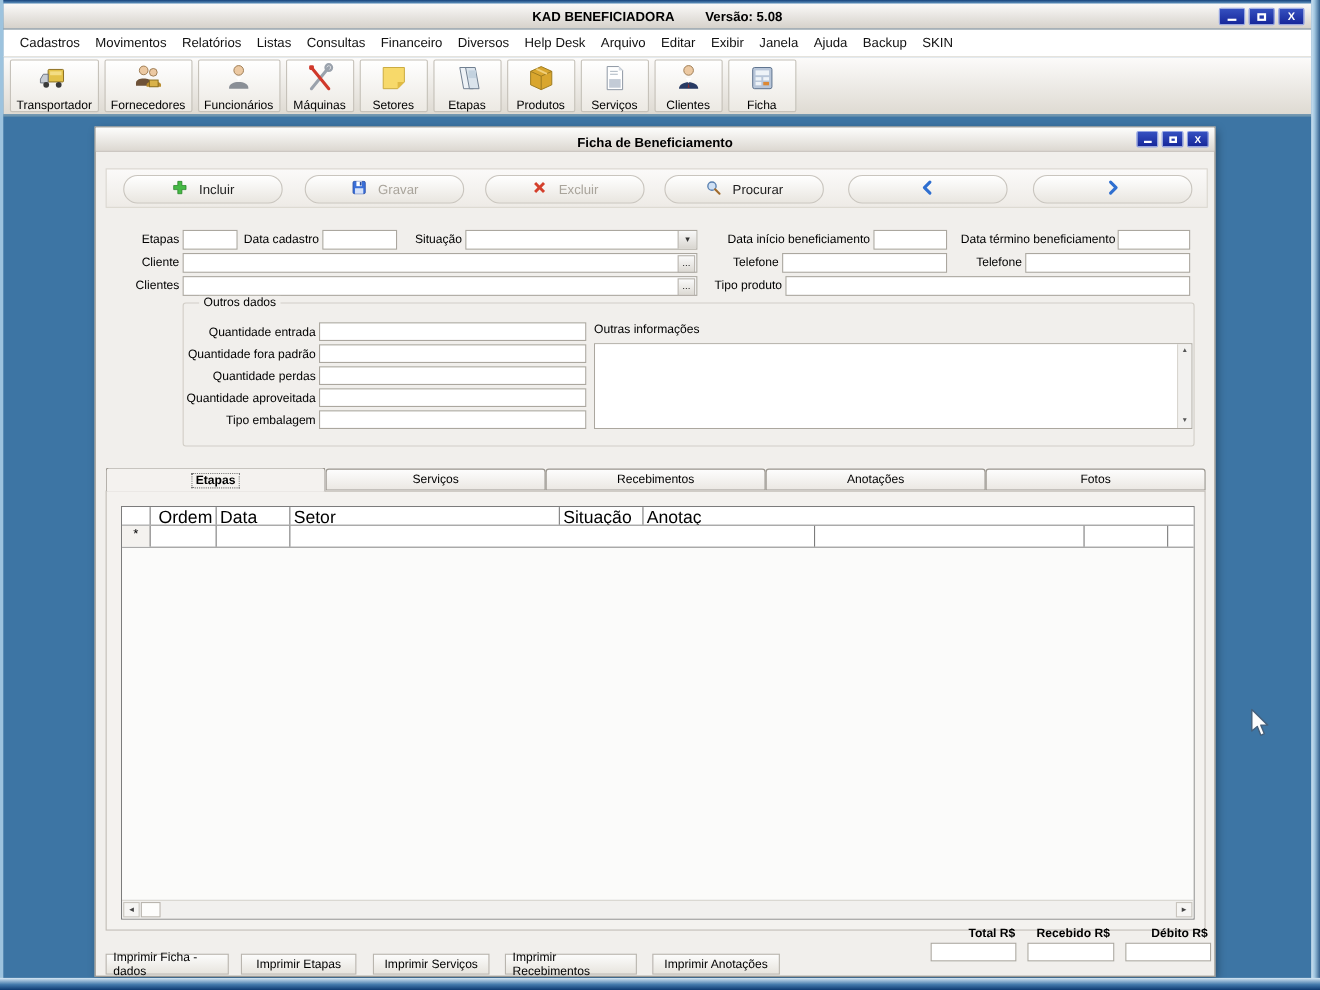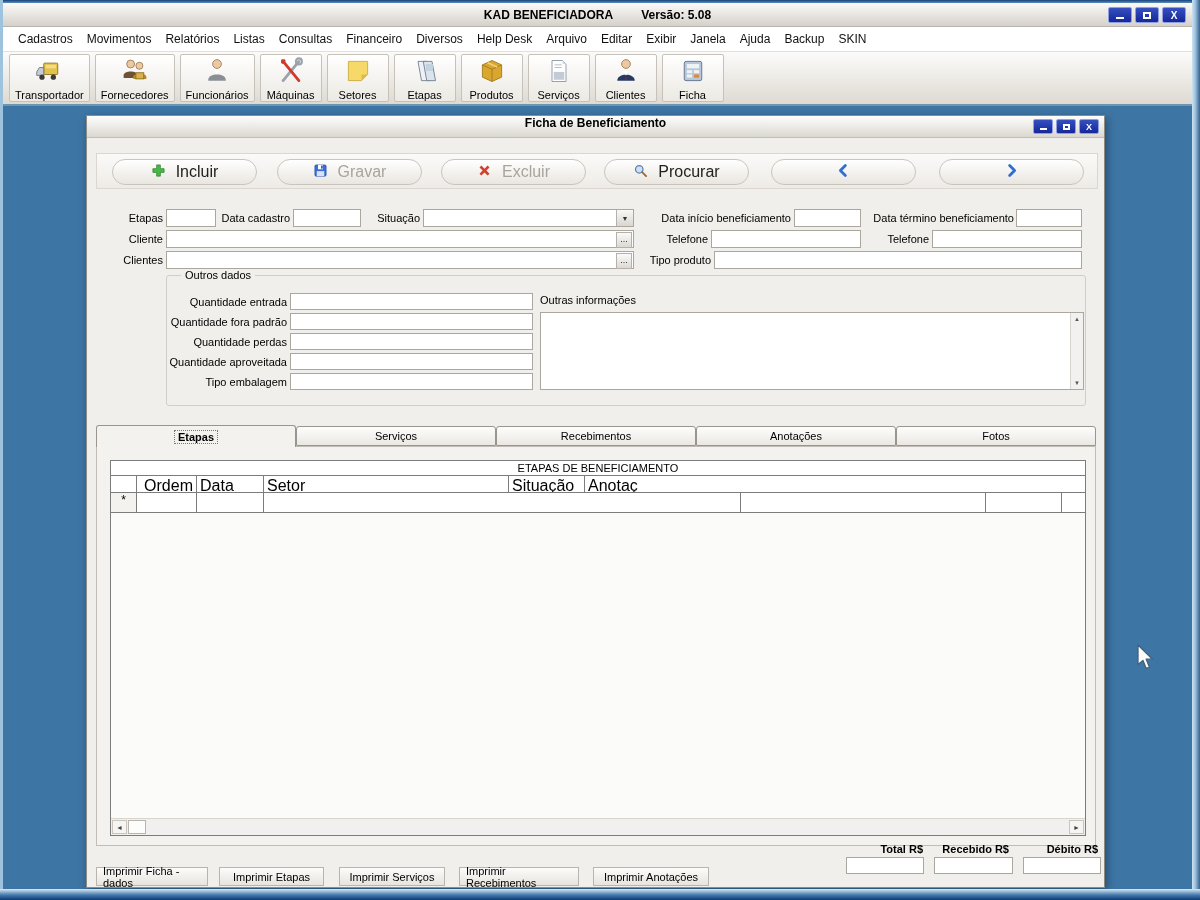--- a/index.html
+++ b/index.html
@@ -38,33 +38,33 @@
     border:1px solid #c6c2ba; border-radius:2px; display:flex; flex-direction:column; align-items:center;
     justify-content:space-between; cursor:default; }
   .toolbtn svg { width:28px; height:28px; }
   .toolbtn .tlab { font-size:11px; color:#000; white-space:nowrap; }
 
   
   .ficha { position:absolute; left:86px; top:115px; width:1019px; height:773px;
     background:#f1efec; border:1px solid #8e8a84; box-shadow:2px 3px 8px rgba(0,0,0,.35); }
   .ficha-titlebar { position:absolute; left:0; top:0; right:0; height:22px;
     background:linear-gradient(#fdfdfc,#dcd8d1); border-bottom:1px solid #c2beb7;
-    display:flex; align-items:flex-start; justify-content:center; }
+    display:flex; align-items:flex-end; justify-content:center; }
   .ficha-title { font-size:12px; font-weight:bold; color:#000; }
   .ficha .winbtns { top:3px; right:5px; }
   .ficha .winbtn { width:20px; height:15px; font-size:9px; }
   .ficha .glyph-min { width:7px; height:2px; margin-top:5px; }
   .ficha .glyph-max { width:7px; height:6px; }
 
   
   .action-panel { position:absolute; left:9px; top:37px; width:1002px; height:36px;
     background:linear-gradient(#fbfaf9,#eeebe6); border:1px solid #dbd7d0; }
   .act-btn { position:absolute; top:5px; width:145px; height:26px;
     background:linear-gradient(#ffffff,#e9e6e0); border:1px solid #c9c5be; border-radius:13px;
-    display:flex; align-items:center; justify-content:center; gap:10px; font-size:16px; color:#222; cursor:default; }
+    display:flex; align-items:center; justify-content:center; gap:10px; font-size:12px; color:#222; cursor:default; }
   .act-btn.disabled { color:#a9a49b; }
   .act-btn svg { width:15px; height:15px; }
 
   
   .lbl { position:absolute; font-size:11px; color:#000; height:18px; line-height:18px; text-align:right; white-space:nowrap; }
   .tb { position:absolute; height:18px; border:1px solid #aba79f; background:#fff; font-size:11px;
     font-family:"Liberation Sans",sans-serif; padding:0 2px; }
   .combo { position:absolute; height:18px; border:1px solid #aba79f; background:#fff; }
   .combo .drop { position:absolute; right:0; top:0; bottom:0; width:17px;
     background:linear-gradient(#f8f8f8,#d9d6d0); border-left:1px solid #b5b1aa;
@@ -381,21 +381,20 @@
     </div>
   <div class="tab" style="left:609px">
       <span class="tab-inner">Anotações</span>
     </div>
   <div class="tab" style="left:809px">
       <span class="tab-inner">Fotos</span>
     </div>
 
   <div class="tabpanel">
     <div class="grid">
-      <div class="g-title">ETAPAS DE BENEFICIAMENTO</div>
       <div class="g-head">
         <div class="g-hc" style="width:26px"></div>
         <div class="g-hc" style="width:60px; text-align:right">Ordem</div>
         <div class="g-hc" style="width:67px">Data</div>
         <div class="g-hc" style="width:245px">Setor</div>
         <div class="g-hc" style="width:76px">Situação</div>
         <div class="g-hc" style="flex:1; border-right:none">Anotaç</div>
       </div>
       <div class="g-row">
         <div class="g-c" style="width:26px; text-align:center; background:#f4f2ef">*</div>

